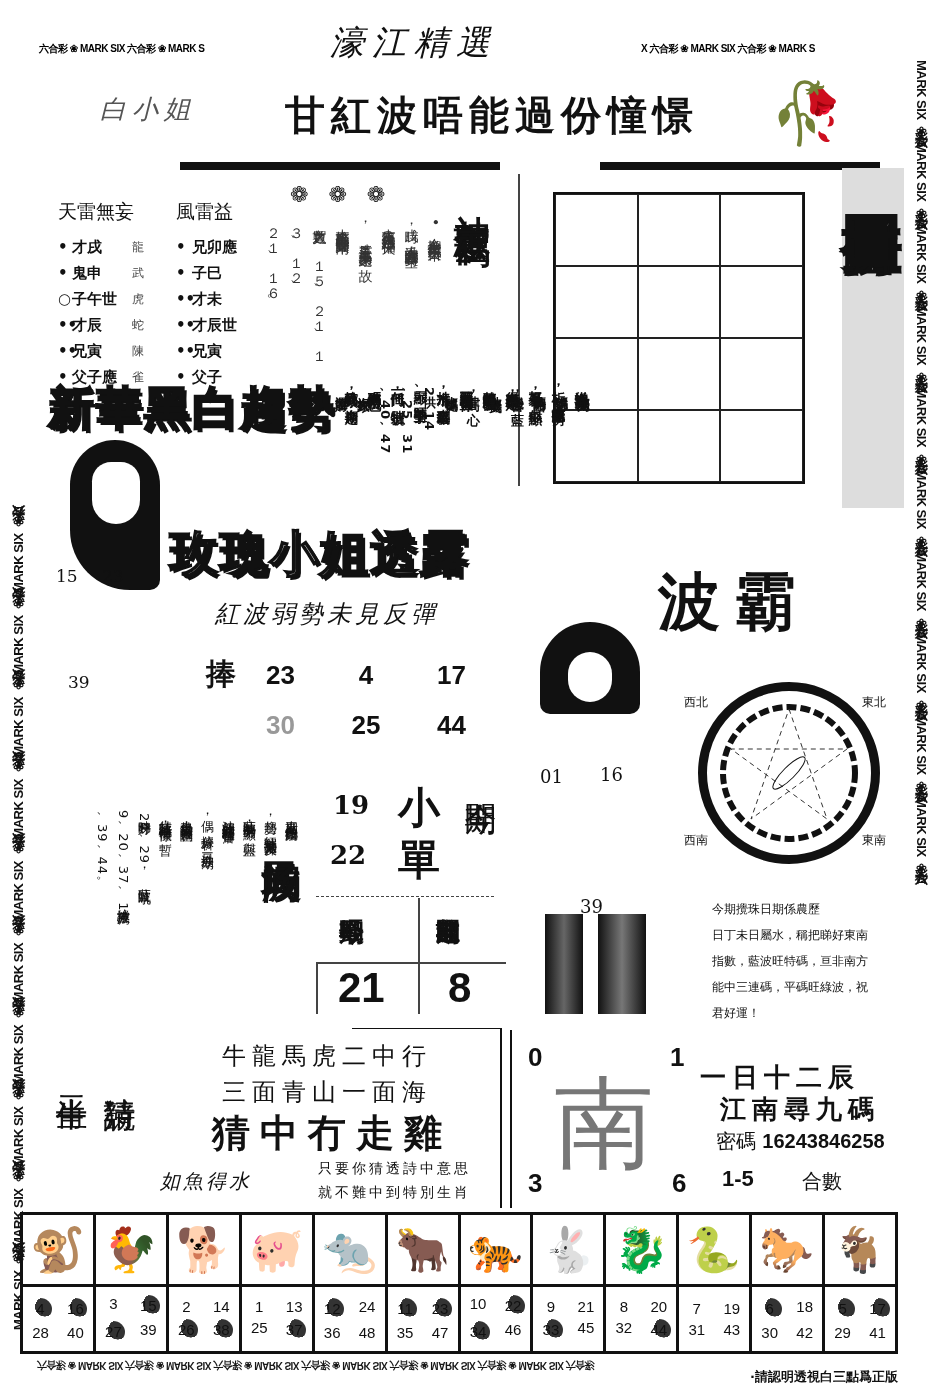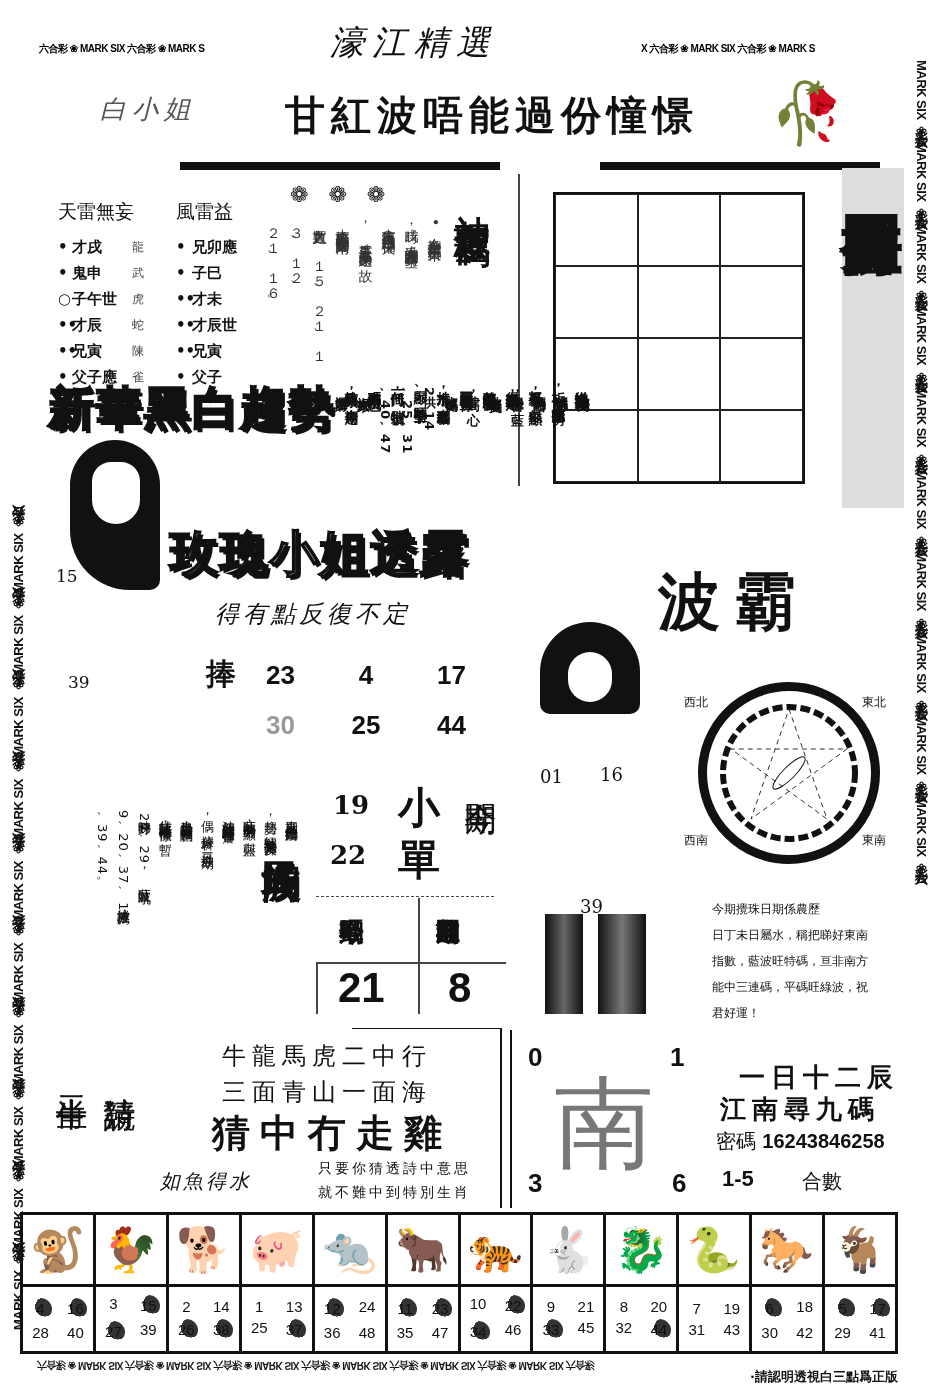--- a/index.html
+++ b/index.html
@@ -239,21 +239,21 @@
 
 <div class="abs" style="left:70px;top:440px;width:90px;height:150px;background:#111;border-radius:45px 45px 10px 60px;"></div>
 <div class="abs" style="left:92px;top:462px;width:48px;height:62px;background:#fff;border-radius:24px 24px 30px 30px;"></div>
 
 <div class="abs big-outline" style="left:170px;top:492px;font-size:48px;letter-spacing:2px;margin-top:30px;">玫瑰小姐透露</div>
 
 <div class="abs serif" style="left:56px;top:566px;font-size:17px;">15</div>
 <div class="abs serif" style="left:102px;top:566px;font-size:17px;">23</div>
 <div class="abs serif" style="left:68px;top:672px;font-size:17px;">39</div>
 
-<div class="abs serif" style="left:215px;top:598px;font-size:24px;letter-spacing:4px;font-style:italic;">得有點反復不定</div>
+<div class="abs serif" style="left:215px;top:598px;font-size:24px;letter-spacing:4px;font-style:italic;">紅波弱勢未見反彈</div>
 <div class="abs serif" style="left:206px;top:654px;font-size:30px;font-weight:bold;">捧</div>
 <div class="abs" style="left:266px;top:660px;width:200px;display:flex;justify-content:space-between;">
   <span class="num-ball">23</span>
   <span class="num-ball">4</span>
   <span class="num-ball">17</span>
 </div>
 <div class="abs" style="left:266px;top:710px;width:200px;display:flex;justify-content:space-between;">
   <span class="num-ball" style="color:#999">30</span>
   <span class="num-ball">25</span>
   <span class="num-ball">44</span>
@@ -318,21 +318,21 @@
 <div class="abs serif" style="left:160px;top:1168px;font-size:20px;letter-spacing:3px;font-style:italic;">如魚得水</div>
 <div class="abs serif" style="left:318px;top:1160px;font-size:14px;letter-spacing:3px;">只要你猜透詩中意思</div>
 <div class="abs serif" style="left:318px;top:1184px;font-size:14px;letter-spacing:3px;">就不難中到特別生肖</div>
 
 <div class="abs" style="left:510px;top:1030px;width:1.5px;height:178px;background:#111;"></div>
 <div class="abs" style="left:528px;top:1042px;font-size:26px;font-weight:bold;font-family:'Liberation Sans',sans-serif;">0</div>
 <div class="abs" style="left:670px;top:1042px;font-size:26px;font-weight:bold;font-family:'Liberation Sans',sans-serif;">1</div>
 <div class="abs" style="left:528px;top:1168px;font-size:26px;font-weight:bold;font-family:'Liberation Sans',sans-serif;">3</div>
 <div class="abs" style="left:672px;top:1168px;font-size:26px;font-weight:bold;font-family:'Liberation Sans',sans-serif;">6</div>
 <div class="abs serif" style="left:554px;top:1058px;font-size:100px;color:#777;">南</div>
-<div class="abs" style="left:739px;top:1060px;font-size:26px;font-weight:bold;letter-spacing:6px;">一日十二辰</div>
+<div class="abs" style="left:700px;top:1060px;font-size:26px;font-weight:bold;letter-spacing:6px;">一日十二辰</div>
 <div class="abs" style="left:720px;top:1092px;font-size:26px;font-weight:bold;letter-spacing:6px;">江南尋九碼</div>
 <div class="abs" style="left:716px;top:1128px;font-size:20px;">
   <span>密碼</span>
   <span style="font-family:'Liberation Sans',sans-serif;font-weight:bold;">16243846258</span>
 </div>
 <div class="abs" style="left:722px;top:1166px;font-size:22px;font-weight:bold;font-family:'Liberation Sans',sans-serif;">1-5</div>
 <div class="abs" style="left:802px;top:1168px;font-size:20px;">合數</div>
 
 <div class="abs zodiac" id="ztable" style="left:20px;top:1212px;width:878px;height:142px;">
     <div class="zcell">

